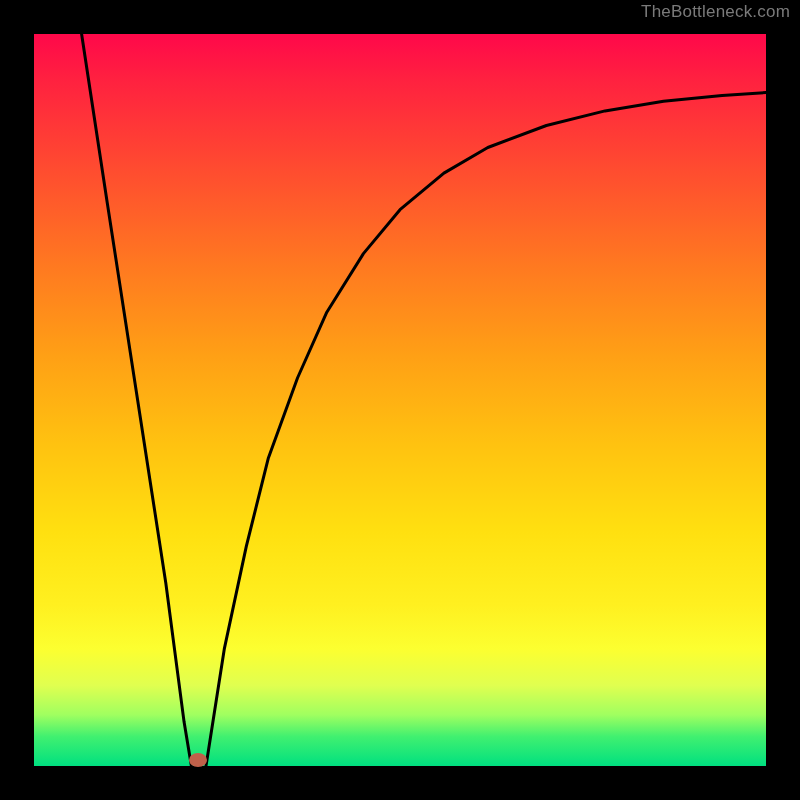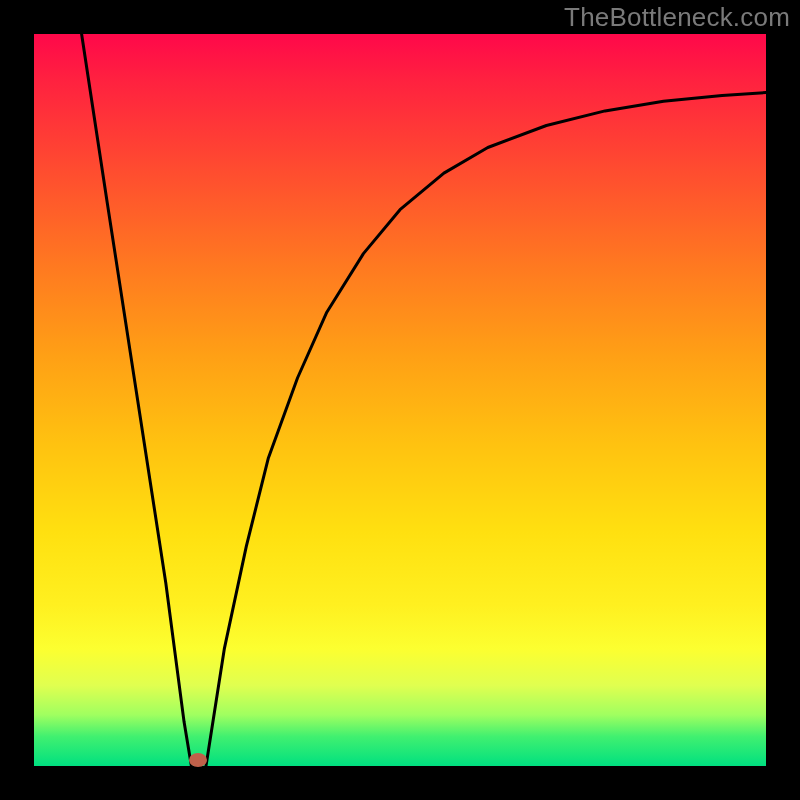--- a/index.html
+++ b/index.html
@@ -39,21 +39,21 @@
       #a0ff60 93%,
       #40f070 96%,
       #00e080 100%
     );
   }
   .watermark {
     position: absolute;
     top: 2px;
     right: 10px;
     color: #7a7a7a;
-    font-size: 26px;
+    font-size: 17px;
     font-weight: 500;
     letter-spacing: 0.2px;
     z-index: 10;
   }
   svg.curve {
     position: absolute;
     left: 0;
     top: 0;
     width: 732px;
     height: 732px;

